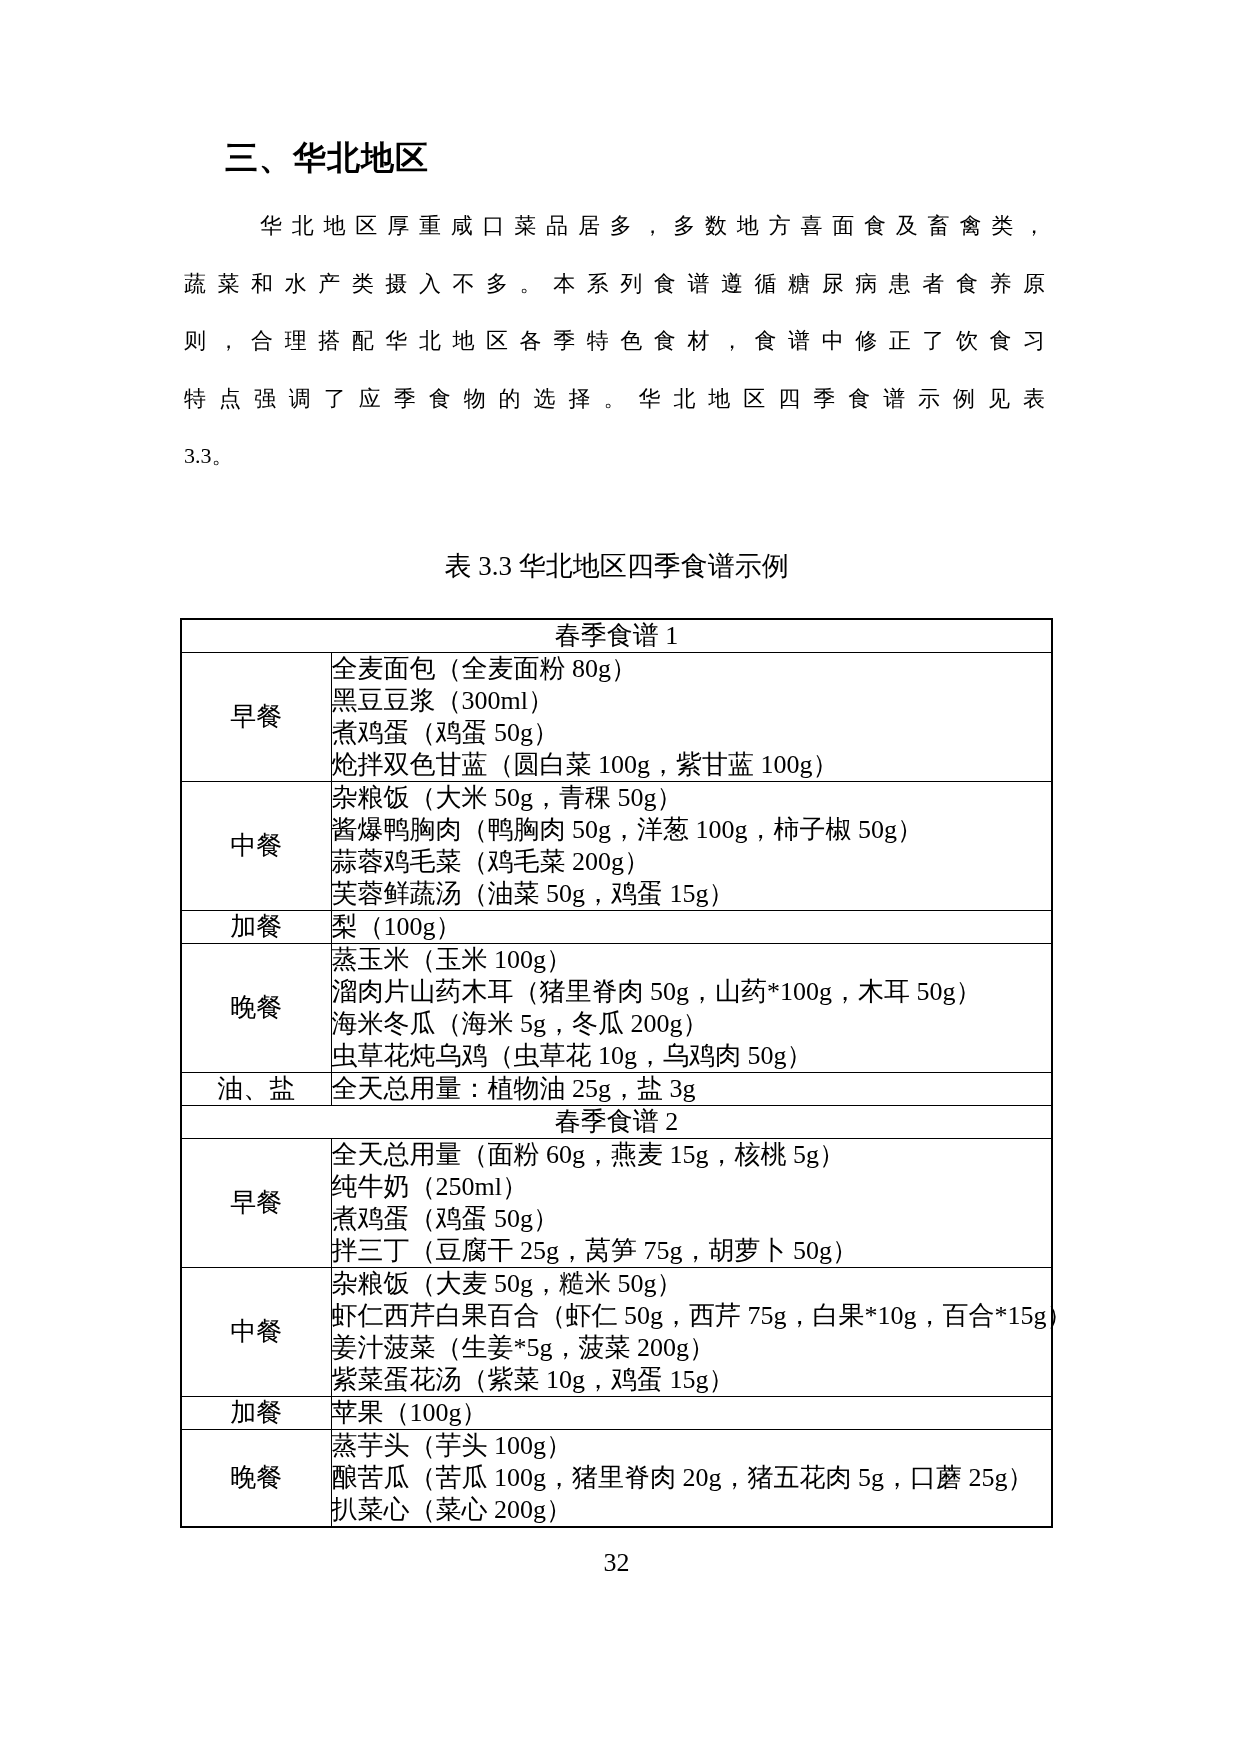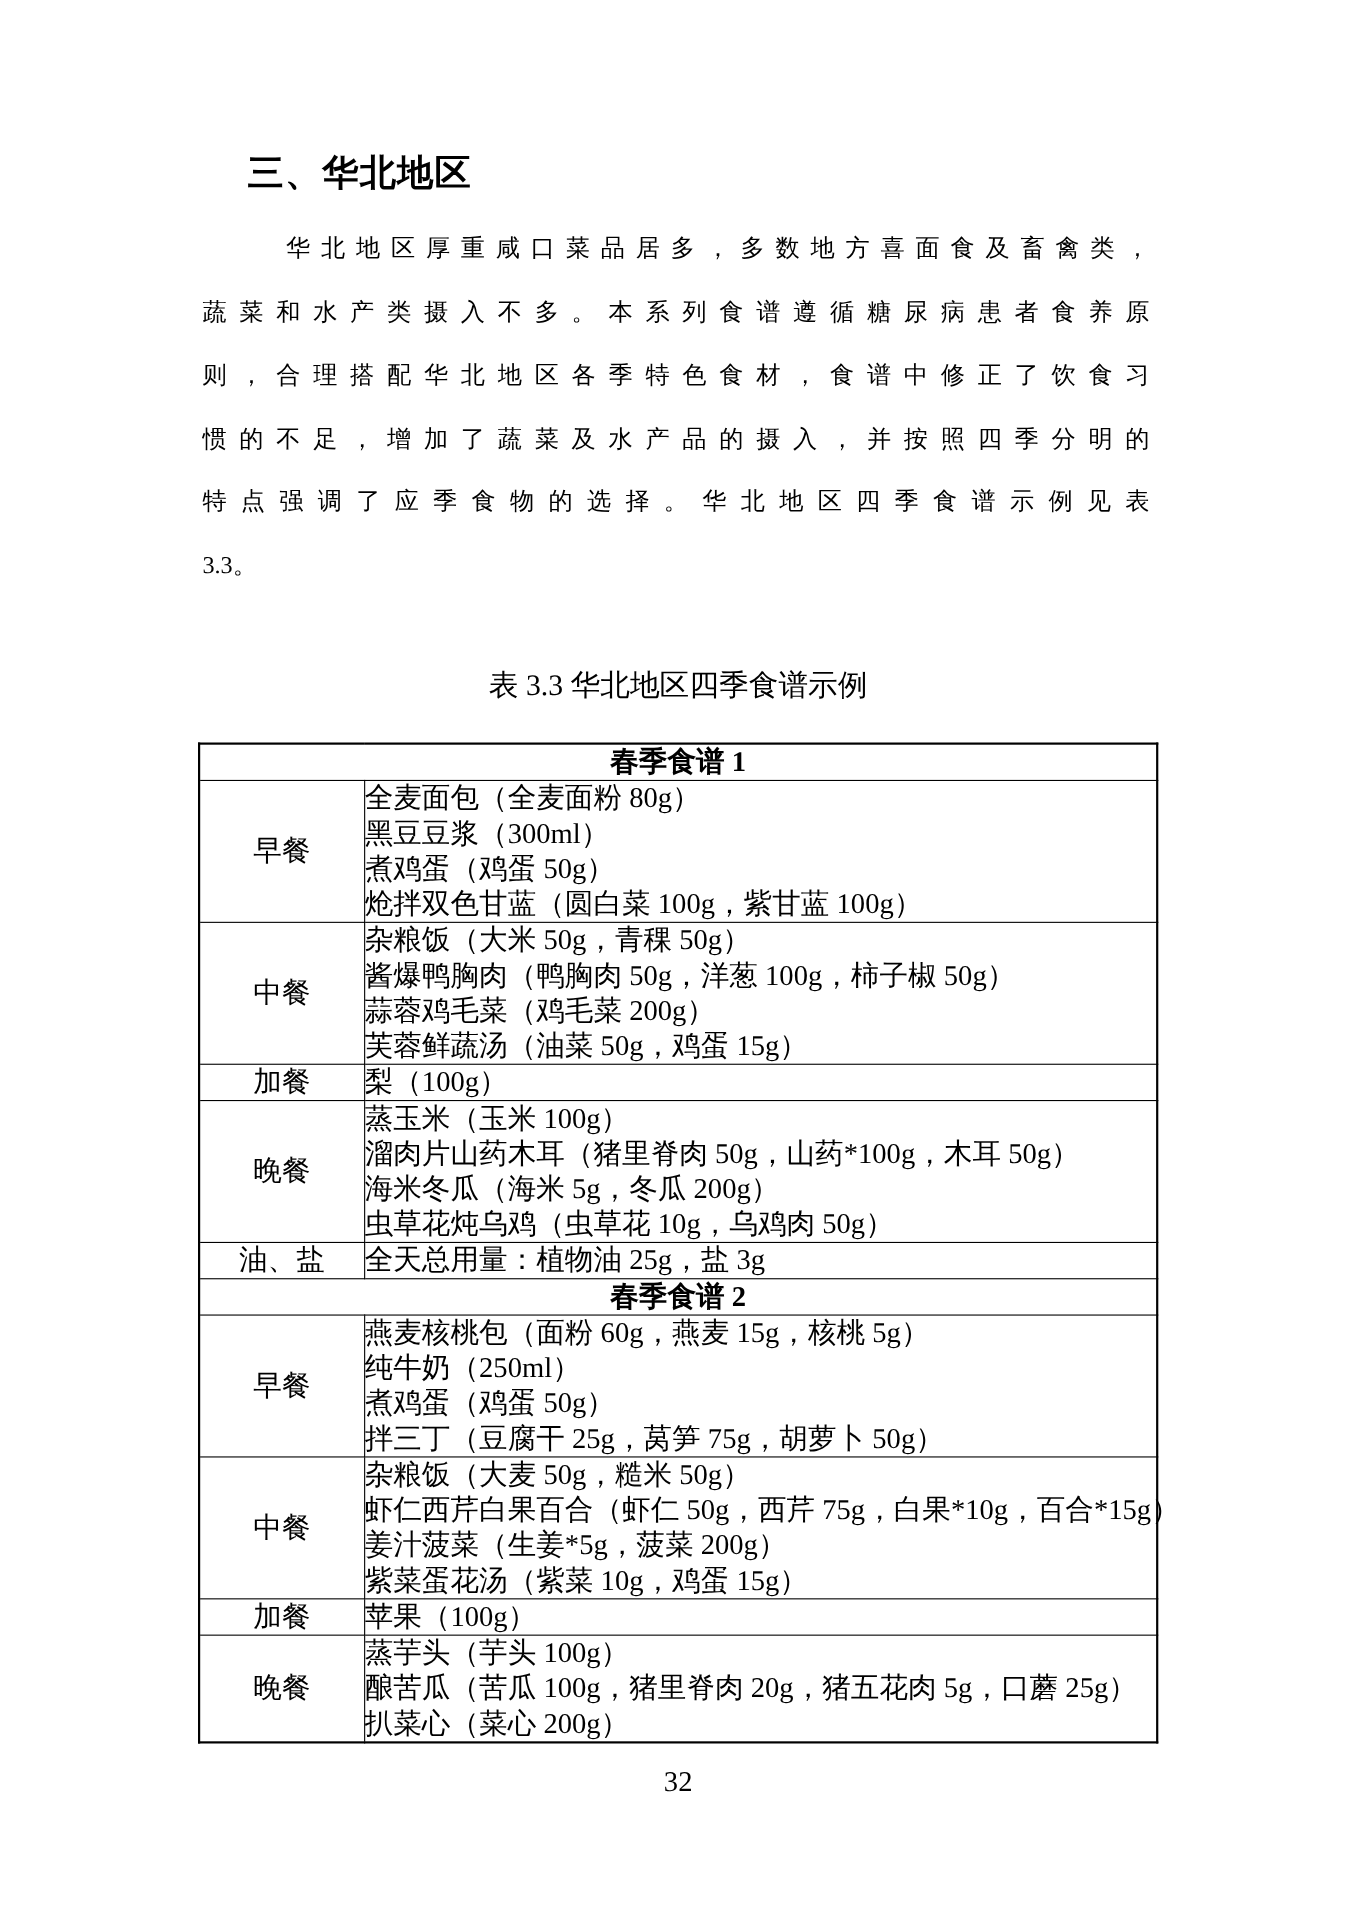--- a/index.html
+++ b/index.html
@@ -27,38 +27,37 @@
   table.recipe{
     margin:33px 0 0 180px;width:873px;
     border-collapse:collapse;table-layout:fixed;
     border:2px solid var(--border,#000);
   }
   table.recipe td{
     border:1.5px solid var(--border,#000);
     font-size:26px;line-height:32px;padding:0;
     vertical-align:middle;
   }
-  td.sec{text-align:center;font-weight:bold;height:32px;}
+  td.sec{text-align:center;font-weight:normal;height:32px;}
   td.lbl{text-align:center;}
   td.itm{padding-left:17px;}
   td.itm .dish{white-space:nowrap;overflow:visible;}
   .pagenum{margin:20px 0 4px 180px;width:873px;text-align:center;font-size:26px;line-height:30px;}
 </style>
 </head>
 <body style="--bg: #ffffff; --text: #000000; --border: #000000;">
 
 <div class="page">
 
   <div class="heading">三、华北地区</div>
 
   <div class="para">
       <div class="para-line first">华北地区厚重咸口菜品居多，多数地方喜面食及畜禽类，</div>
       <div class="para-line">蔬菜和水产类摄入不多。本系列食谱遵循糖尿病患者食养原</div>
       <div class="para-line">则，合理搭配华北地区各季特色食材，食谱中修正了饮食习</div>
-      <div class="para-line">惯的不足，增加了蔬菜及水产品的摄入，并按照四季分明的</div>
       <div class="para-line">特点强调了应季食物的选择。华北地区四季食谱示例见表</div>
       <div class="para-line last">3.3。</div>
     </div>
 
   <div class="caption">表 3.3 华北地区四季食谱示例</div>
 
   <table class="recipe">
     <colgroup>
       <col style="width:150px">
       <col>
@@ -105,21 +104,21 @@
           <td class="itm">
             <div class="dish">全天总用量：植物油 25g，盐 3g</div>
           </td>
         </tr>
         <tr>
           <td colspan="2" class="sec">春季食谱 2</td>
         </tr>
         <tr>
           <td class="lbl">早餐</td>
           <td class="itm">
-            <div class="dish">燕麦核桃包（面粉 60g，燕麦 15g，核桃 5g）</div>
+            <div class="dish">全天总用量（面粉 60g，燕麦 15g，核桃 5g）</div>
             <div class="dish">纯牛奶（250ml）</div>
             <div class="dish">煮鸡蛋（鸡蛋 50g）</div>
             <div class="dish">拌三丁（豆腐干 25g，莴笋 75g，胡萝卜 50g）</div>
           </td>
         </tr>
         <tr>
           <td class="lbl">中餐</td>
           <td class="itm">
             <div class="dish">杂粮饭（大麦 50g，糙米 50g）</div>
             <div class="dish">虾仁西芹白果百合（虾仁 50g，西芹 75g，白果*10g，百合*15g）</div>

